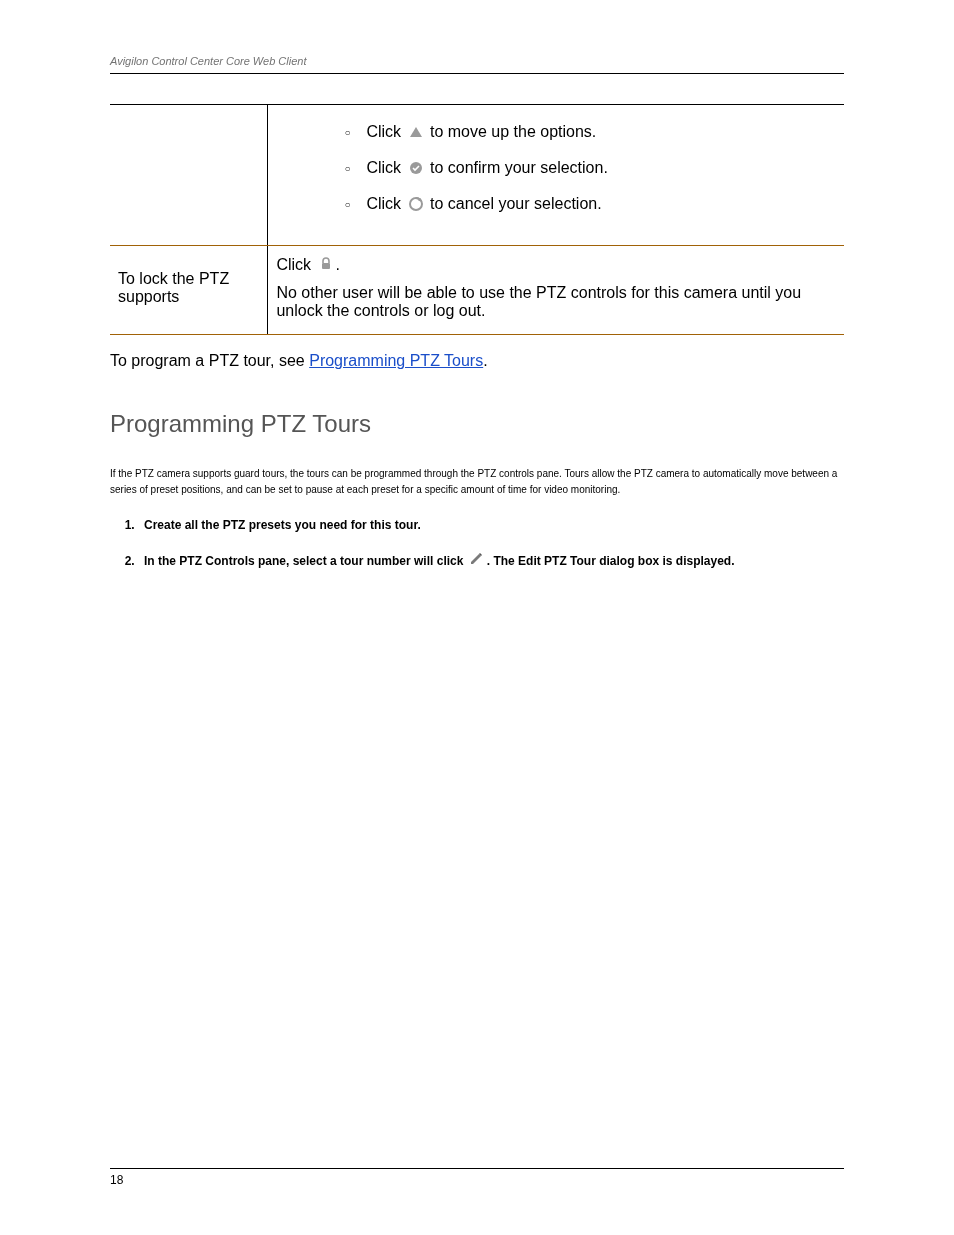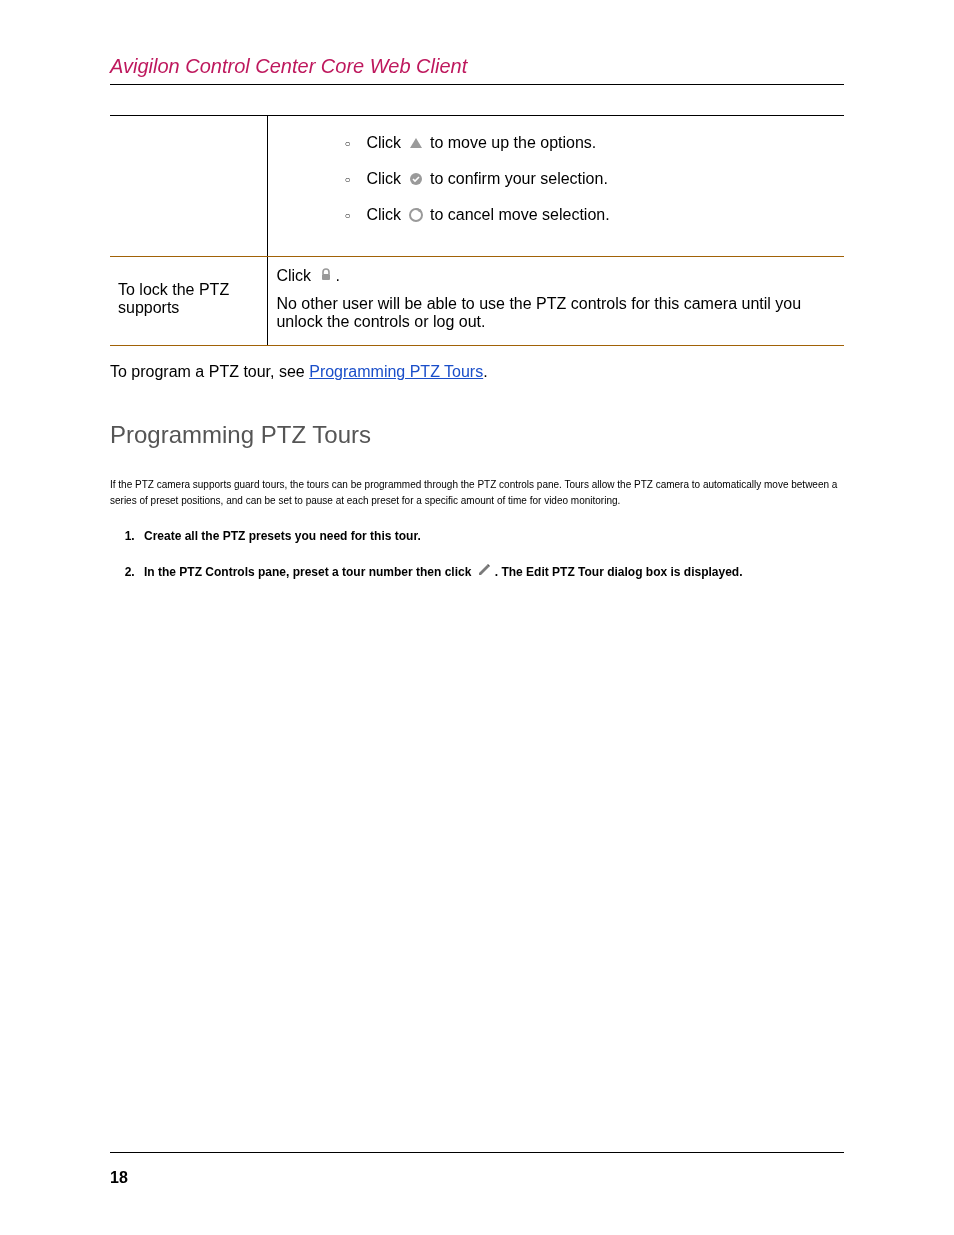--- a/index.html
+++ b/index.html
@@ -7,22 +7,22 @@
     width: 954px;
     height: 1235px;
     background: #ffffff;
     font-family: "Segoe UI", "Helvetica Neue", Arial, sans-serif;
     color: #000000;
     position: relative;
     padding: 55px 110px 0 110px;
   }
   .header-title {
     font-style: italic;
-    font-size: 20px;
-    color: #be185d;
+    font-size: 11px;
+    color: #737373;
     padding-bottom: 6px;
     border-bottom: 1px solid #000;
     margin-bottom: 30px;
   }
   table.ptz {
     width: 100%;
     border-collapse: collapse;
     font-size: 16px;
   }
   table.ptz td {
@@ -90,23 +90,23 @@
     padding-left: 6px;
     margin-bottom: 16px;
     line-height: 1.45;
   }
   .footer {
     position: absolute;
     left: 110px;
     right: 110px;
     bottom: 48px;
     border-top: 1px solid #000;
-    padding-top: 16px;
-    font-size: 16px;
-    font-weight: 700;
+    padding-top: 4px;
+    font-size: 12px;
+    font-weight: 400;
   }
   .lock-left {
     padding-left: 12px;
   }
 </style>
 </head>
 <body>
 
 <div class="header-title">Avigilon Control Center Core Web Client</div>
 
@@ -137,21 +137,21 @@
         </li>
         <li>
           <span>Click</span>
           <span class="icon">
             <svg viewBox="0 0 16 14">
                   <circle cx="8" cy="7" r="6" fill="none" stroke="#9a9a9a" stroke-width="2"></circle>
                   <path d="M8 1 A6 6 0 0 1 13 4" stroke="#9a9a9a" stroke-width="2" fill="none"></path>
                   <path d="M13 1 L13 4 L10 4 Z" fill="#9a9a9a"></path>
                 </svg>
           </span>
-          <span>to cancel move selection.</span>
+          <span>to cancel your selection.</span>
         </li>
       </ul>
     </td>
   </tr>
   <tr>
     <td class="lock-left">To lock the PTZ supports</td>
     <td>
       <div style="margin-bottom:10px;">
         <span>Click</span>
         <span class="icon">
@@ -171,21 +171,21 @@
   <span>To program a PTZ tour, see </span><a href="#" class="link">Programming PTZ Tours</a><span>.</span>
 </p>
 
 <h2 class="section">Programming PTZ Tours</h2>
 
 <p class="intro">If the PTZ camera supports guard tours, the tours can be programmed through the PTZ controls pane. Tours allow the PTZ camera to automatically move between a series of preset positions, and can be set to pause at each preset for a specific amount of time for video monitoring.</p>
 
 <ol class="steps">
   <li>Create all the PTZ presets you need for this tour.</li>
   <li>
-    <span>In the PTZ Controls pane, preset a tour number then click </span><span class="icon">
+    <span>In the PTZ Controls pane, select a tour number will click </span><span class="icon">
       <svg viewBox="0 0 16 16">
           <path d="M2 13 L4 13 L12 5 L10 3 L2 11 Z" fill="#7a7a7a"></path>
           <path d="M11 2 L13 4 L12 5 L10 3 Z" fill="#555"></path>
         </svg>
     </span><span>. The Edit PTZ Tour dialog box is displayed.</span>
   </li>
 </ol>
 
 <div class="footer">
   <span>18</span>

